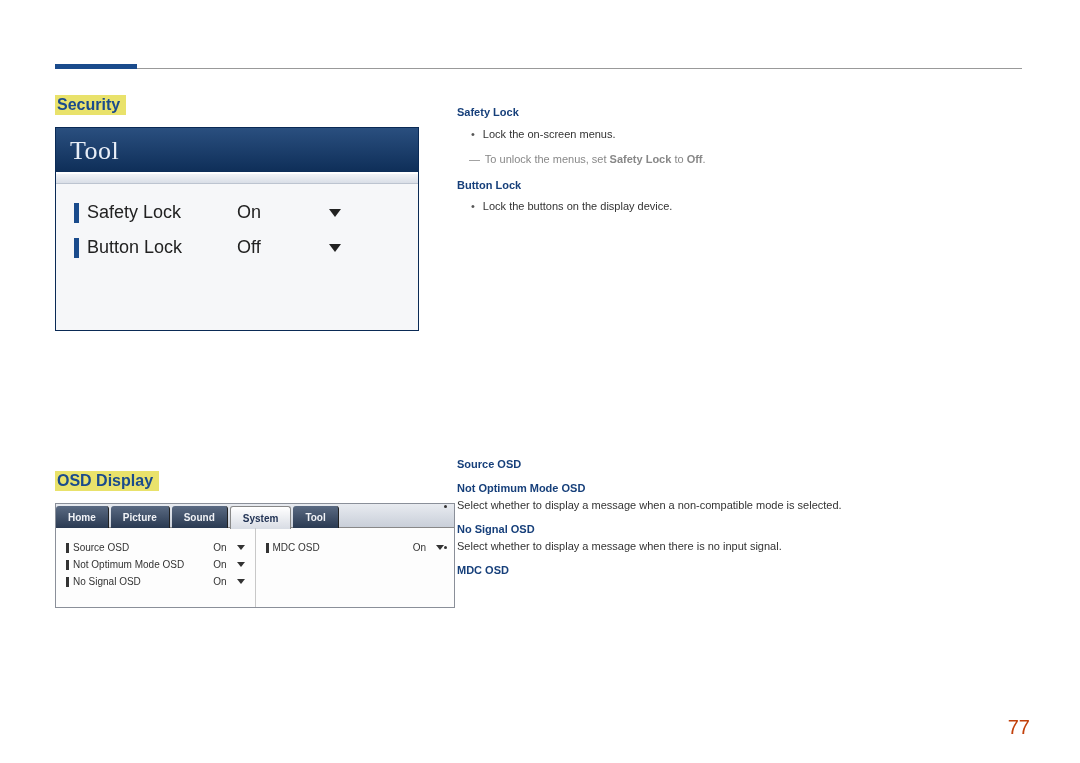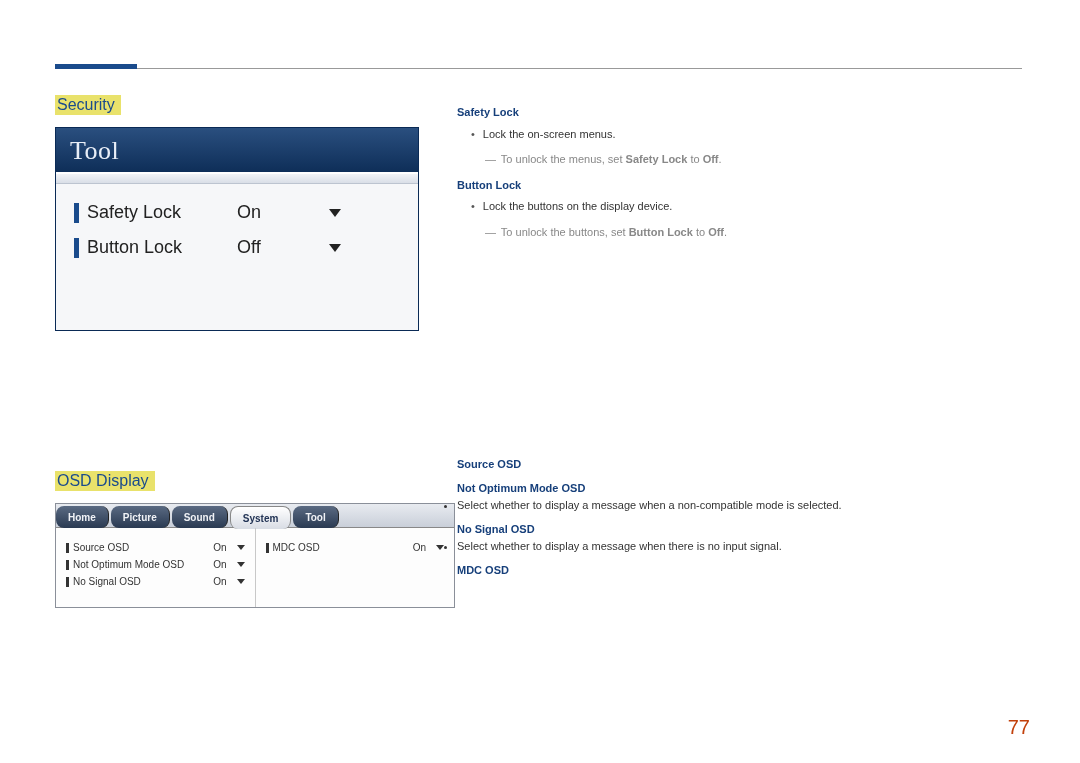--- a/index.html
+++ b/index.html
@@ -38,21 +38,21 @@
     left: 457px;
     top: 98px;
     width: 560px;
     font-size: 11px;
     line-height: 1.6;
   }
   .section-heading {
     display: inline-block;
     background: #e9e26b;
     color: #1a4b8c;
-    font-weight: 400;
+    font-weight: 700;
     font-size: 16px;
     padding: 1px 6px 1px 2px;
     margin-bottom: 12px;
   }
   
   .toolshot {
     width: 364px;
     border: 1px solid #0a2a55;
     background: #fff;
     box-shadow: 0 0 0 1px #c0c0c0 inset;
@@ -123,21 +123,20 @@
     padding: 0 12px;
     color: #f0f2f6;
     background: linear-gradient(#5a6a82, #2a3a52);
     border-right: 1px solid #222;
     border-top-left-radius: 3px;
     border-top-right-radius: 3px;
     margin-right: 2px;
     margin-top: 2px;
     height: 22px;
     font-weight: 600;
-    border-radius: 8px;
   }
   .osdtab.active {
     background: linear-gradient(#ffffff, #d8dce4);
     color: #223355;
     border: 1px solid #888;
     border-bottom: none;
     height: 23px;
   }
   .osdshot-body {
     display: flex;
@@ -176,21 +175,21 @@
     margin-top: 6px;
   }
   .page-right ul { list-style: none; margin: 4px 0 8px 14px; }
   .page-right ul li::before {
     content: "•";
     margin-right: 8px;
     color: #555;
   }
   .note {
     color: #888;
-    margin-left: 28px;
+    margin-left: 12px;
     margin-bottom: 8px;
     font-size: 11px;
   }
   .note .dash { margin-right: 4px; letter-spacing: -2px; }
   .note b { color: #888; }
   .right-osd { position: absolute; left: 457px; top: 450px; width: 560px; font-size: 11px; line-height: 1.6; }
   .b-inline { font-weight: 700; color: #333; }
   .page-num {
     position: absolute;
     right: 50px;
@@ -294,24 +293,20 @@
     </ul>
   <div class="note">
     <span class="dash">―</span>
     <span>To unlock the menus, set </span><b>Safety Lock</b><span> to </span><b>Off</b><span>.</span>
   </div>
 
   <div class="subhead">Button Lock</div>
   <ul>
       <li>Lock the buttons on the display device.</li>
     </ul>
-  <div class="note">
-    <span class="dash">―</span>
-    <span>To unlock the buttons, set </span><b>Button Lock</b><span> to </span><b>Off</b><span>.</span>
-  </div>
 </div>
 
 <div class="right-osd">
   <div class="subhead">Source OSD</div>
 
   <div class="subhead">Not Optimum Mode OSD</div>
   <ul>
       <li>Select whether to display a message when a non-compatible mode is selected.</li>
     </ul>
 

